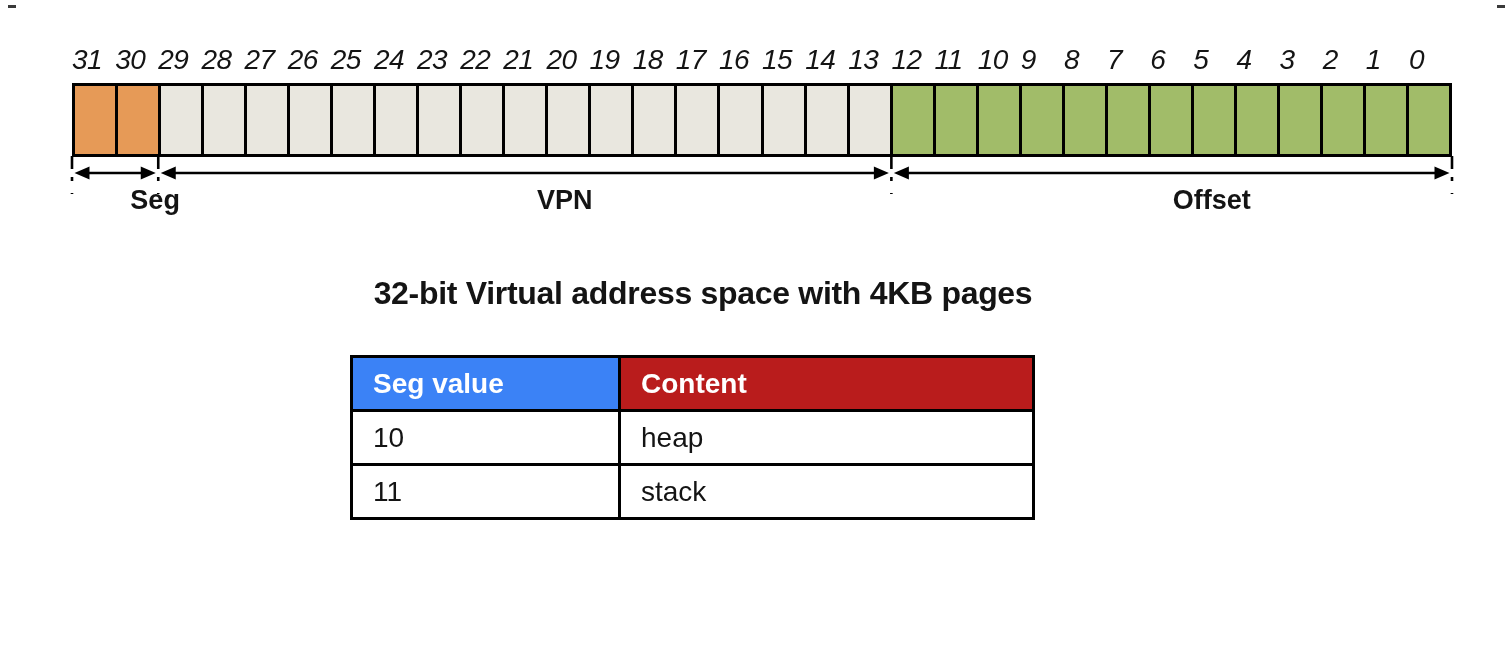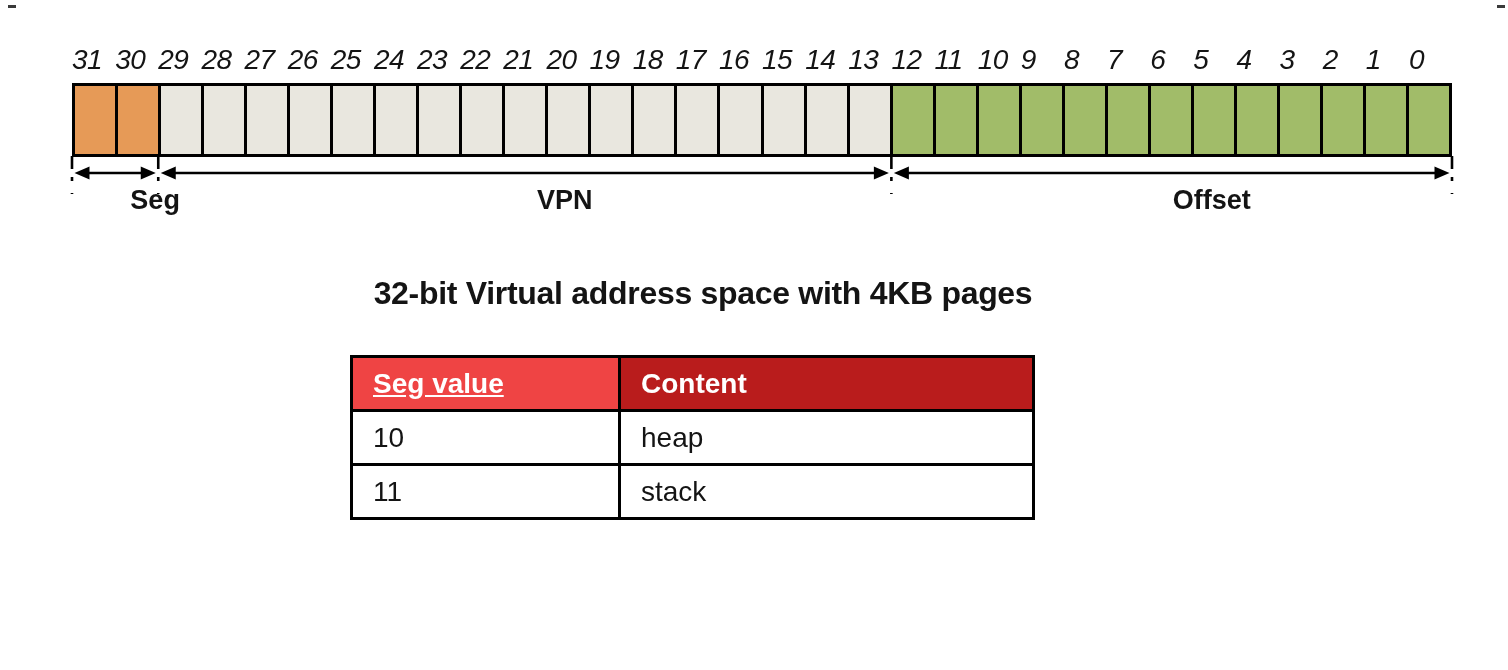--- a/index.html
+++ b/index.html
@@ -139,21 +139,21 @@
     <line x1="901.875" y1="173" x2="1441.5" y2="173" stroke="#000000" stroke-width="2.6"></line>
     <polygon points="893.875,173 908.875,166.5 908.875,179.5" fill="#000000"></polygon>
     <polygon points="1449.5,173 1434.5,166.5 1434.5,179.5" fill="#000000"></polygon>
   </svg>
 
 <div class="diagram-title">32-bit Virtual address space with 4KB pages</div>
 
 <table class="seg-table">
   <thead>
     <tr>
-      <th class="col-seg" style="background: #ef4444; color: rgb(255, 255, 255); text-decoration: underline;">Seg value</th>
+      <th class="col-seg" style="background: #3b82f6; color: rgb(255, 255, 255);">Seg value</th>
       <th class="col-content" style="background: #b91c1c; color: rgb(255, 255, 255);">Content</th>
     </tr>
   </thead>
   <tbody>
       <tr>
         <td>10</td>
         <td>heap</td>
       </tr>
       <tr>
         <td>11</td>

